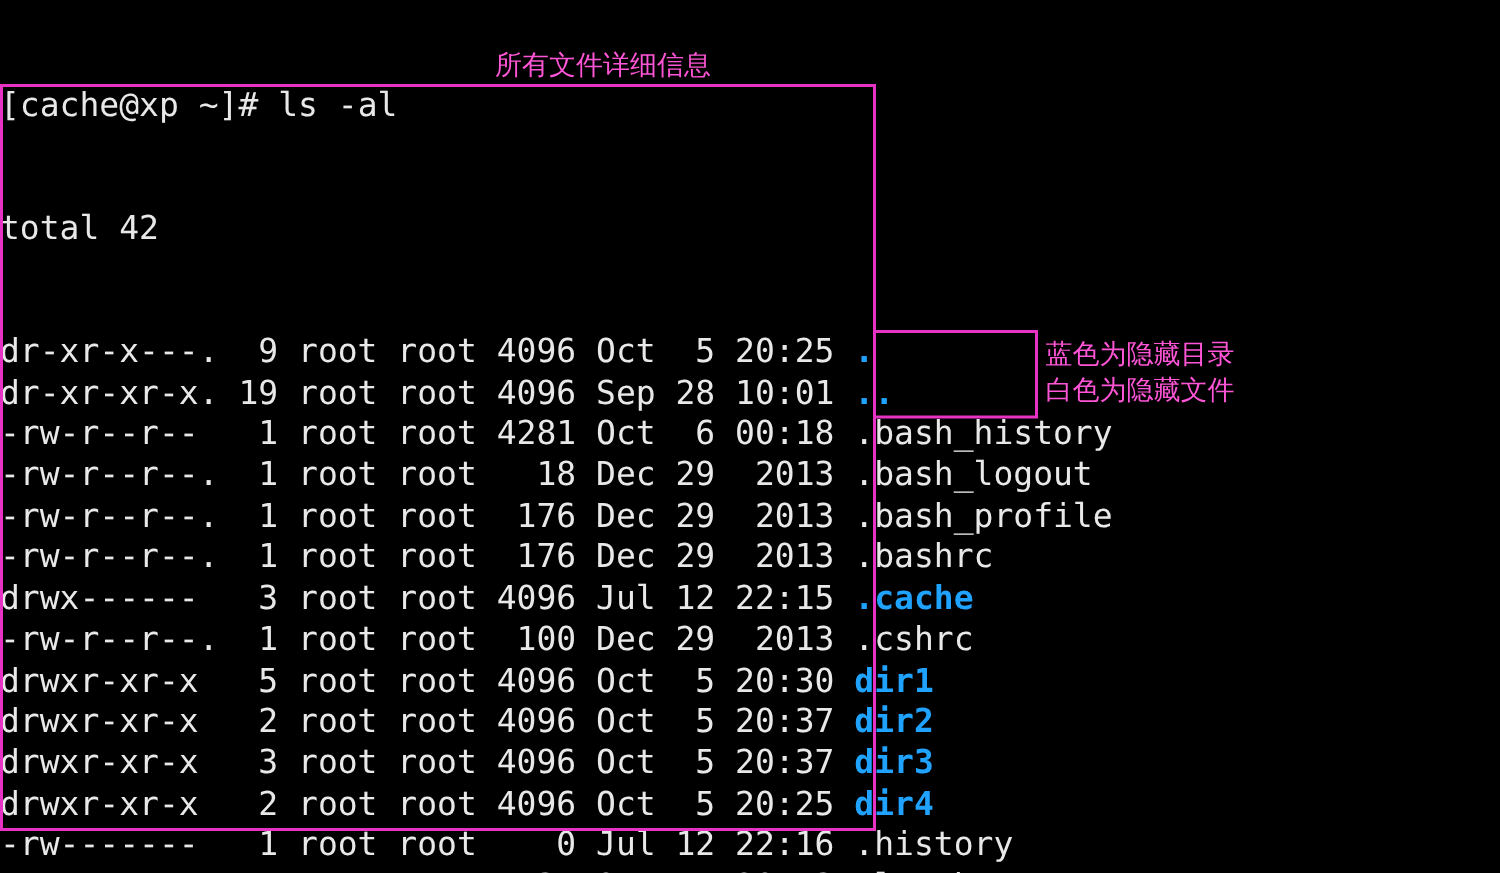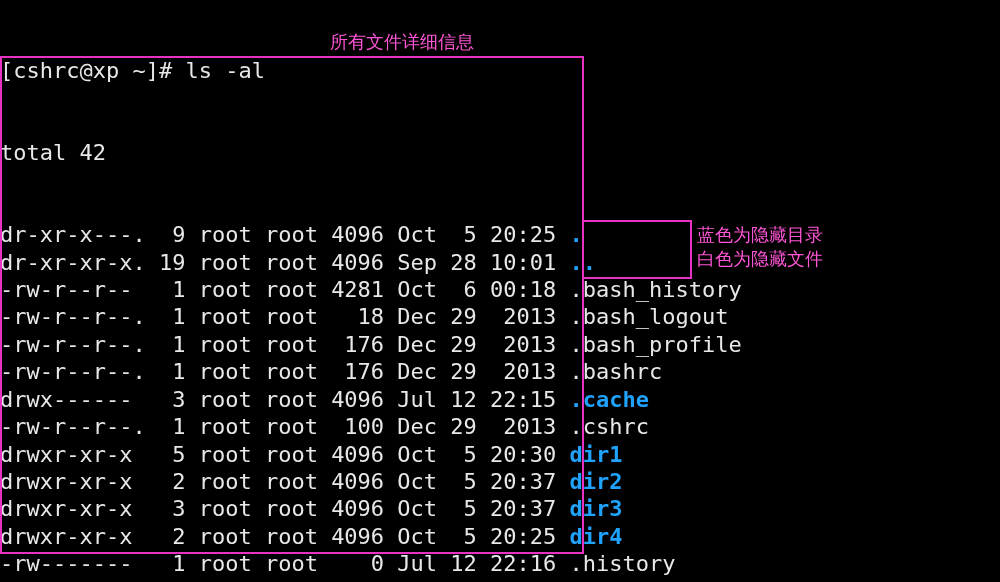--- a/index.html
+++ b/index.html
@@ -32,32 +32,32 @@
   }
   
   .box {
     position: absolute;
     border: 2px solid #e633c3;
     pointer-events: none;
   }
   .label {
     position: absolute;
     color: #ff55d6;
-    font-family: Liberation Mono, monospace;
+    font-family: Liberation Sans, sans-serif;
     font-size: 18px;
     line-height: 20px;
     white-space: nowrap;
     pointer-events: none;
   }
 </style>
 </head>
 <body>
 
 <div class="terminal">
-  <div class="row"><span>[cshrc@xp ~]# </span><span>ls -al</span></div>
+  <div class="row"><span>[cache@xp ~]# </span><span>ls -al</span></div>
   <div class="row">total 42</div>
   <div id="listing"><div class="row"><span>dr-xr-x---.  9 root root 4096 Oct  5 20:25 </span><span class="bluebold">.</span></div><div class="row"><span>dr-xr-xr-x. 19 root root 4096 Sep 28 10:01 </span><span class="bluebold">..</span></div><div class="row"><span>-rw-r--r--   1 root root 4281 Oct  6 00:18 </span><span>.bash_history</span></div><div class="row"><span>-rw-r--r--.  1 root root   18 Dec 29  2013 </span><span>.bash_logout</span></div><div class="row"><span>-rw-r--r--.  1 root root  176 Dec 29  2013 </span><span>.bash_profile</span></div><div class="row"><span>-rw-r--r--.  1 root root  176 Dec 29  2013 </span><span>.bashrc</span></div><div class="row"><span>drwx------   3 root root 4096 Jul 12 22:15 </span><span class="bluebold">.cache</span></div><div class="row"><span>-rw-r--r--.  1 root root  100 Dec 29  2013 </span><span>.cshrc</span></div><div class="row"><span>drwxr-xr-x   5 root root 4096 Oct  5 20:30 </span><span class="bluebold">dir1</span></div><div class="row"><span>drwxr-xr-x   2 root root 4096 Oct  5 20:37 </span><span class="bluebold">dir2</span></div><div class="row"><span>drwxr-xr-x   3 root root 4096 Oct  5 20:37 </span><span class="bluebold">dir3</span></div><div class="row"><span>drwxr-xr-x   2 root root 4096 Oct  5 20:25 </span><span class="bluebold">dir4</span></div><div class="row"><span>-rw-------   1 root root    0 Jul 12 22:16 </span><span>.history</span></div><div class="row"><span>-rw-------   1 root root   35 Oct  5 20:13 </span><span>.lesshst</span></div></div>
   
 
   
   <div class="label" style="left:330px; top:33px;">所有文件详细信息</div>
   <div class="box" style="left:0px; top:56px; width:580px; height:494px;"></div>
   <div class="box" style="left:582px; top:220px; width:106px; height:55px;"></div>
   <div class="label" style="left:697px; top:226px;">蓝色为隐藏目录</div>
   <div class="label" style="left:697px; top:250px;">白色为隐藏文件</div>

